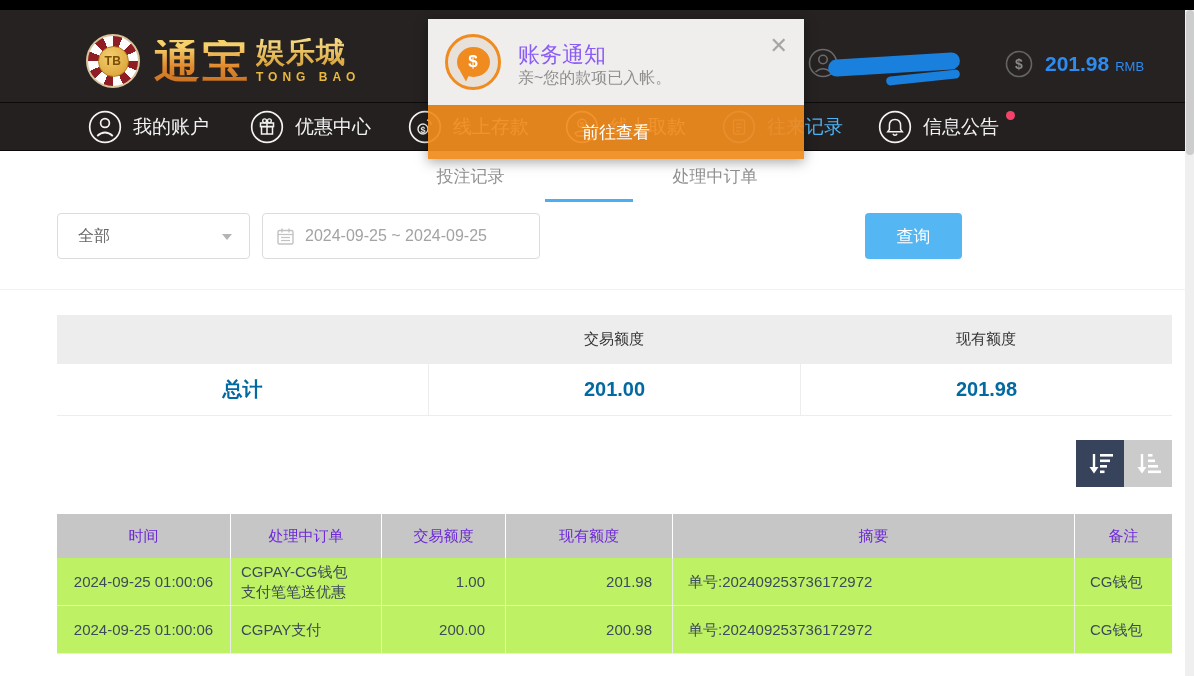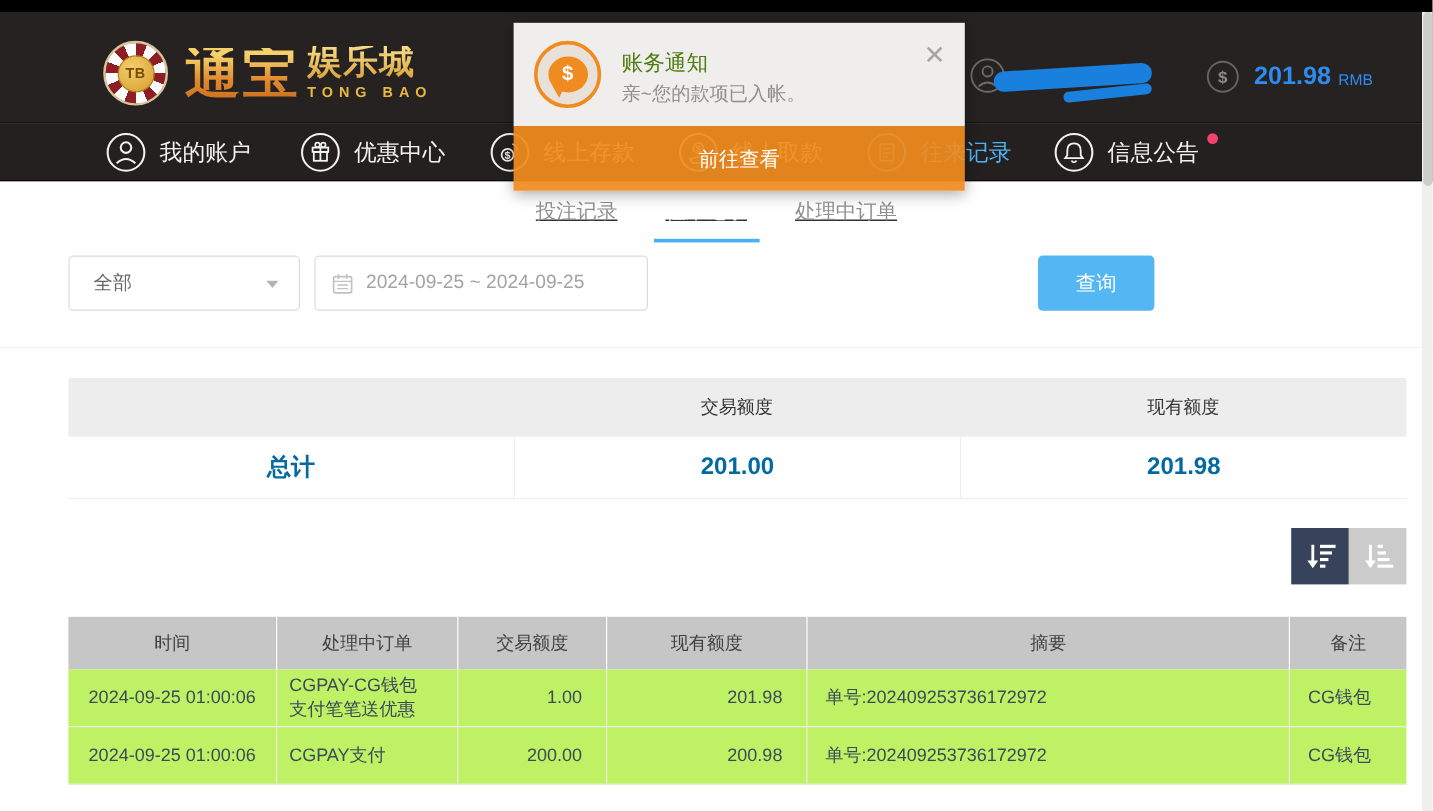--- a/index.html
+++ b/index.html
@@ -38,21 +38,21 @@
   .balance .amount { color:#2e8bef; font-size:21px; font-weight:600; margin-left:12px; }
   .balance .cur    { color:#2e8bef; font-size:13px; margin-left:6px; margin-top:4px; }
 
   
   .nav-item { position:absolute; top:0; height:48px; display:flex; align-items:center; gap:11px; cursor:pointer; }
   .nav-label { color:#f2f2f2; font-size:19px; }
   .nav-item.active .nav-label { color:#4db3f5; }
   .red-dot { position:absolute; right:-16px; top:8px; width:9px; height:9px; border-radius:50%; background:#f4436b; }
 
   
-  .tabs { position:absolute; left:0; top:151px; width:100%; height:51px; display:flex; justify-content:center; gap:40px;text-decoration:underline; }
+  .tabs { position:absolute; left:0; top:151px; width:100%; height:51px; display:flex; justify-content:center; gap:50px; }
   .tab { position:relative; height:51px; display:flex; align-items:center; color:#909090; font-size:17px; cursor:pointer; }
   .tab.active { color:#fff; }
   .tab.active::after { content:""; position:absolute; left:50%; transform:translateX(-50%); bottom:0; width:88px; height:3px; background:#4aaef2; }
 
   
   .f-select { position:absolute; left:57px; top:213px; width:193px; height:46px; border:1px solid #dcdcdc; border-radius:4px;
               background:#fff; display:flex; align-items:center; padding-left:20px; color:#666; font-size:16px; cursor:pointer;font-family:Liberation Serif, serif; }
   .caret { position:absolute; right:17px; top:20px; width:0; height:0; border-left:5.5px solid transparent; border-right:5.5px solid transparent; border-top:6.5px solid #b4b4b4; }
   .f-date { position:absolute; left:262px; top:213px; width:278px; height:46px; border:1px solid #dcdcdc; border-radius:4px;
             background:#fff; display:flex; align-items:center; padding-left:13px; gap:10px; color:#a3a3a3; font-size:16px; cursor:pointer; }
@@ -78,40 +78,40 @@
   
   .sort-group { position:absolute; left:1076px; top:440px; display:flex; }
   .sort-btn { width:48px; height:47px; display:flex; align-items:center; justify-content:center; border:none; cursor:pointer; }
   .sort-desc { background:#36435a; }
   .sort-asc  { background:#cbcbcb; }
 
   
   .dtable { position:absolute; left:57px; top:514px; width:1115px; color:#3d4a5c; }
   .drow { display:grid; grid-template-columns:173px 151px 124px 167px 402px 98px; }
   .dhead { background:#c6c6c6; height:44px; }
-  .dhead .dcell { display:flex; align-items:center; justify-content:center; color:#404040; font-size:15px; font-weight:500; border-left:1px solid #fff; }
+  .dhead .dcell { display:flex; align-items:center; justify-content:center; color:#6d28d9; font-size:15px; font-weight:500; border-left:1px solid #fff; }
   .dhead .dcell:first-child { border-left:none; }
   .dbody { background:#bef264; border-bottom:1px solid #ebebeb; }
   .dbody .dcell { display:flex; align-items:center; font-size:15px; line-height:20px; border-left:1px solid #ebebeb; min-height:47px; }
   .dbody .dcell:first-child { border-left:none; justify-content:center; }
   .dcell.c-type { padding-left:10px; }
   .dcell.c-type span { display:inline-block; max-width:110px; }
   .dcell.c-amt, .dcell.c-bal { justify-content:flex-end; padding-right:20px; }
   .dcell.c-sum, .dcell.c-note { padding-left:15px; }
 
   
   .popup { position:absolute; left:428px; top:19px; width:376px; z-index:50; box-shadow:0 3px 12px rgba(0,0,0,.35); }
   .popup-body { position:relative; background:#f0eeec; height:86px; }
   .notif-icon { position:absolute; left:17px; top:15px; width:56px; height:56px; border-radius:50%;
                 border:3px solid #f08b1f; background:#e7e1da; display:flex; align-items:center; justify-content:center; }
   .bubble { position:relative; width:33px; height:30px; border-radius:50% 50% 50% 50%; background:#f08b1f;
             display:flex; align-items:center; justify-content:center; color:#fff; font-size:17px; font-weight:bold; }
   .bubble .tail { position:absolute; left:2px; bottom:-4px; width:0; height:0;
                   border-left:8px solid transparent; border-right:2px solid transparent; border-top:9px solid #f08b1f; transform:rotate(12deg); }
-  .notif-title { position:absolute; left:90px; top:21px; color:#4d7c0f; font-size:18px; }
+  .notif-title { position:absolute; left:90px; top:21px; color:#8b5cf6; font-size:22px; }
   .notif-msg   { position:absolute; left:90px; top:49px; color:#8f8f8f; font-size:16px; }
   .popup-close { position:absolute; right:16px; top:16px; background:none; border:none; color:#a5a5a5; font-size:22px; line-height:1; cursor:pointer; }
   .notif-action { display:block; width:100%; height:54px; border:none; background:rgba(241,140,30,.93);
                   color:#fff; font-size:17px; cursor:pointer; }
 
   
   .scrollbar { position:absolute; right:0; top:10px; width:9px; height:666px; background:#efefef; }
   .scrollbar .thumb { position:absolute; left:0.5px; top:0; width:8px; height:145px; background:#cdcdcd; border-radius:4px; }
 
   svg { display:block; }

